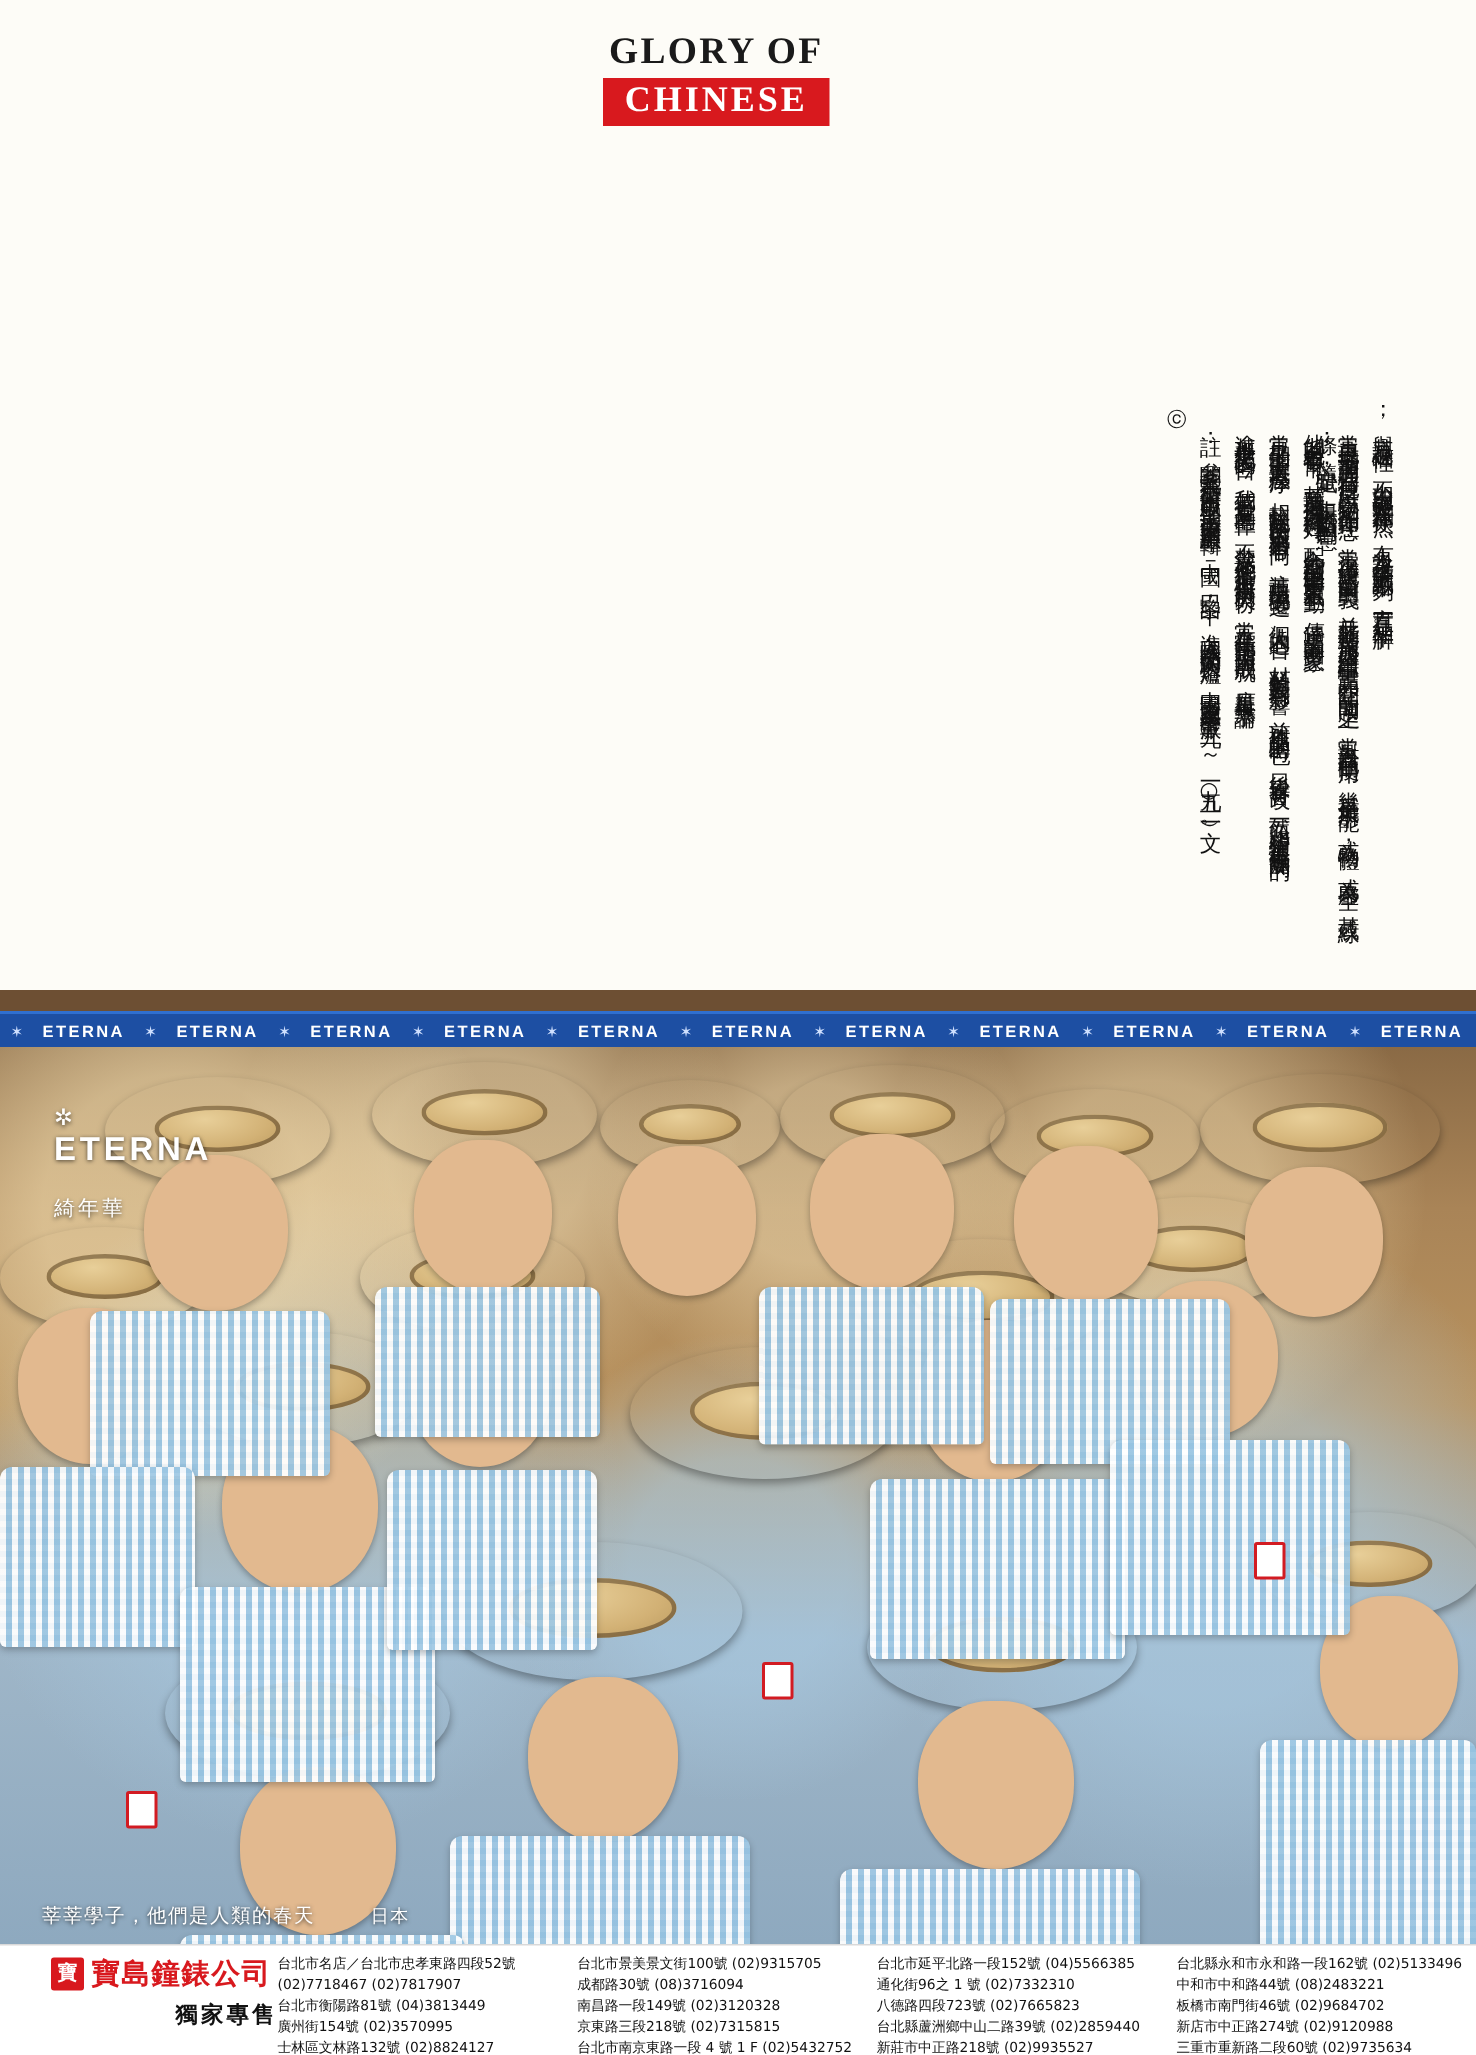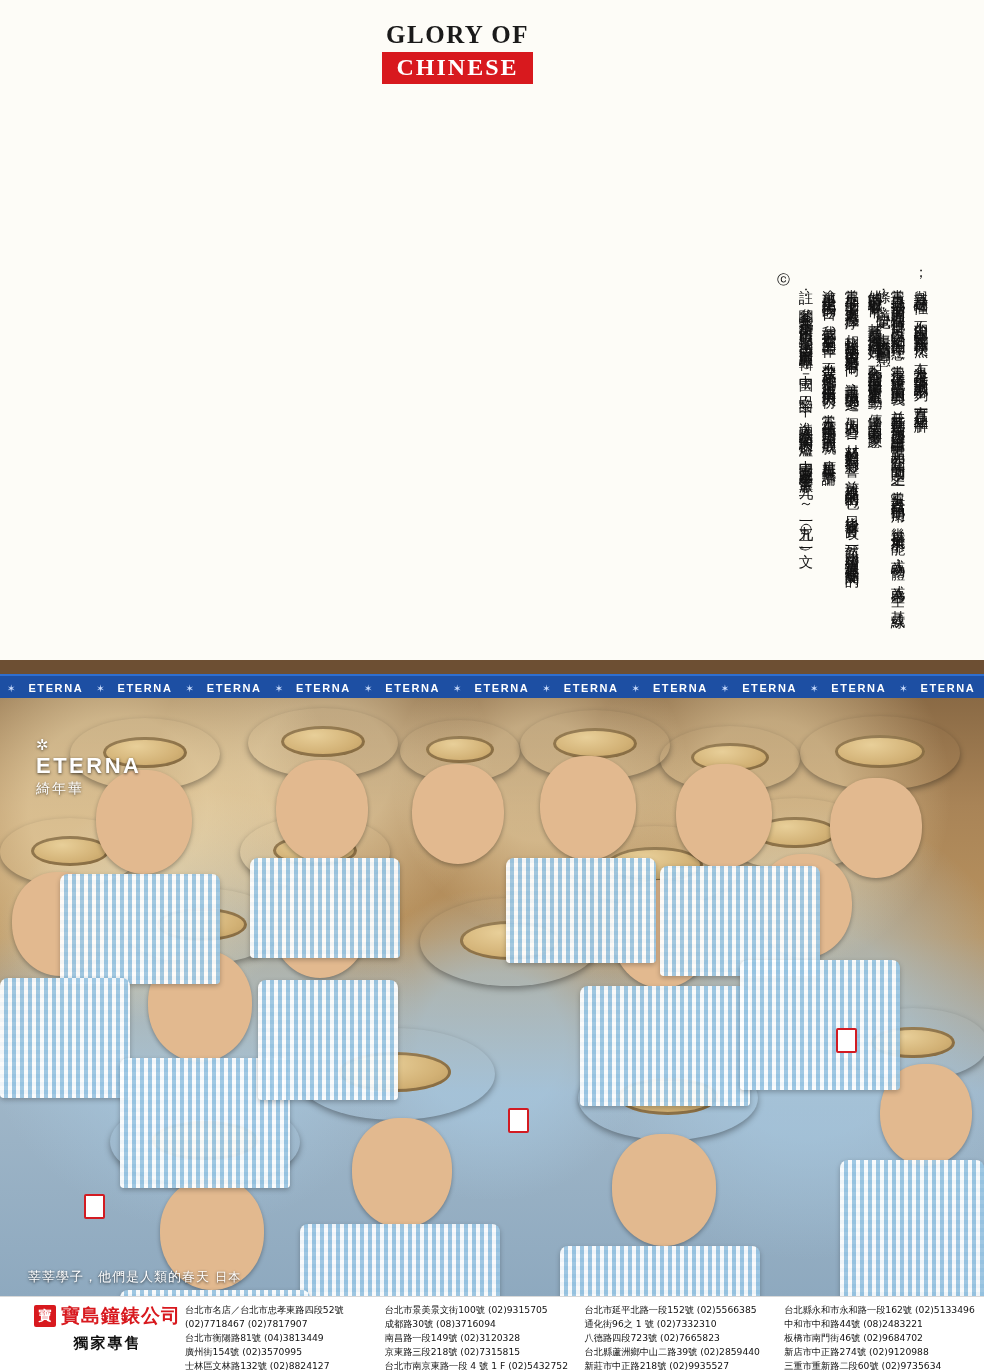--- a/index.html
+++ b/index.html
@@ -18,20 +18,21 @@
     overflow: hidden;
   }
 
   
   .masthead {
     position: absolute;
     top: 22px;
     left: 0;
     width: 915px;
     text-align: center;
+    padding-left: 20px;
   }
   .masthead .glory {
     font-family: "Liberation Serif", "DejaVu Serif", serif;
     font-weight: bold;
     font-size: 25px;
     letter-spacing: 1.5px;
     color: #1a1a1a;
     line-height: 1.05;
   }
   .masthead .chinese-bar {
@@ -202,34 +203,34 @@
     font-family: "Liberation Sans", sans-serif;
     font-size: 22px;
     font-weight: bold;
     letter-spacing: 2.5px;
     line-height: 1;
   }
   .eterna-logo .cn {
     font-family: Liberation Sans, sans-serif;
     font-size: 14px;
     letter-spacing: 2px;
-    margin-top: 3px;
+    margin-top: 20px;
   }
   .photo-caption {
     position: absolute;
     left: 28px;
     bottom: 10px;
     color: #ffffff;
     font-family: "DejaVu Sans", sans-serif;
     font-size: 13px;
     letter-spacing: 1px;
     text-shadow: 0 1px 3px rgba(0,0,0,0.8);
   }
   .photo-caption .loc {
-    margin-left: 0;
+    margin-left: 32px;
     font-size: 12px;
   }
 
   
   .footer {
     position: absolute;
     top: 1296px;
     left: 0;
     width: 984px;
     height: 74px;
@@ -271,20 +272,21 @@
     color: #d8191e;
     letter-spacing: 1px;
   }
   .brand-sub {
     margin-top: 5px;
     font-family: "DejaVu Sans", sans-serif;
     font-size: 15px;
     font-weight: bold;
     color: #111111;
     letter-spacing: 2px;
+    text-align: right;
   }
   .dealer-cols {
     flex: 1;
     display: flex;
     gap: 0px;
   }
   .dcol {
     flex: 1;
     padding-right: 4px;
     box-sizing: border-box;
@@ -428,21 +430,21 @@
         <div class="dline">士林區文林路132號 (02)8824127</div>
       </div>
       <div class="dcol">
         <div class="dline">台北市景美景文街100號 (02)9315705</div>
         <div class="dline">成都路30號 (08)3716094</div>
         <div class="dline">南昌路一段149號 (02)3120328</div>
         <div class="dline">京東路三段218號 (02)7315815</div>
         <div class="dline">台北市南京東路一段 4 號 1 F (02)5432752</div>
       </div>
       <div class="dcol">
-        <div class="dline">台北市延平北路一段152號 (02)5566385</div>
+        <div class="dline">台北市延平北路一段152號 (04)5566385</div>
         <div class="dline">通化街96之 1 號 (02)7332310</div>
         <div class="dline">八德路四段723號 (02)7665823</div>
         <div class="dline">台北縣蘆洲鄉中山二路39號 (02)2859440</div>
         <div class="dline">新莊市中正路218號 (02)9935527</div>
       </div>
       <div class="dcol">
         <div class="dline">台北縣永和市永和路一段162號 (02)5133496</div>
         <div class="dline">中和市中和路44號 (08)2483221</div>
         <div class="dline">板橋市南門街46號 (02)9684702</div>
         <div class="dline">新店市中正路274號 (02)9120988</div>

